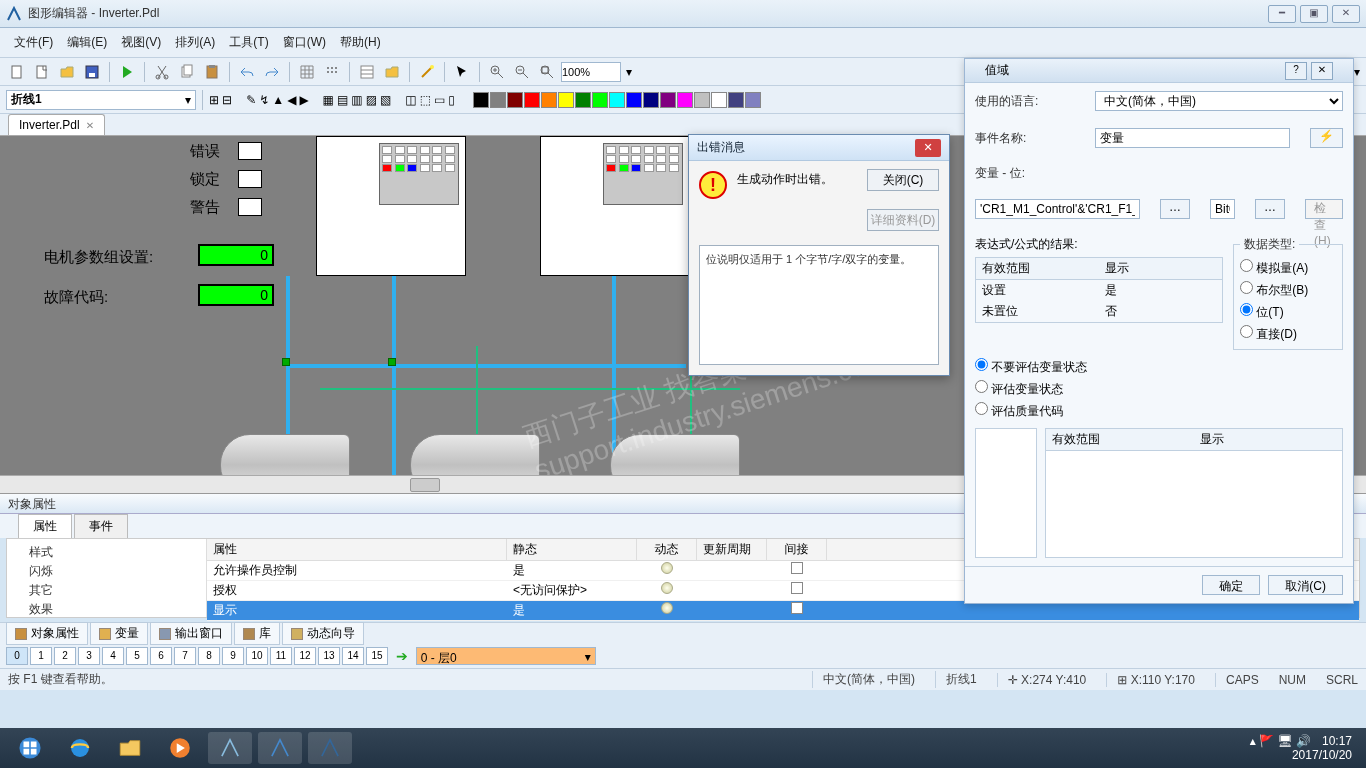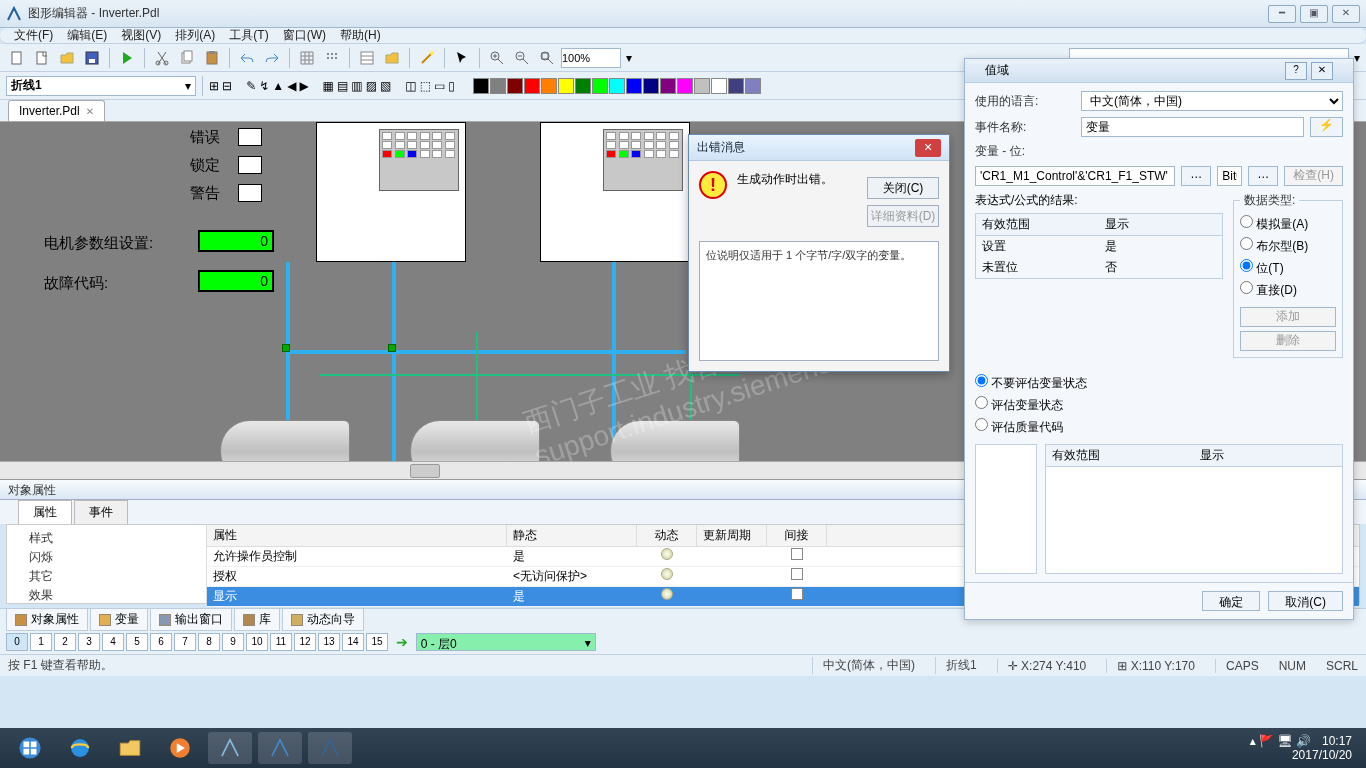--- a/index.html
+++ b/index.html
@@ -4,21 +4,21 @@
 <style>
 * { box-sizing: border-box; margin: 0; padding: 0; font-family: "Microsoft YaHei", "Segoe UI", sans-serif; font-size: 12px; }
 body { background: #d4e5f3; overflow: hidden; width: 1366px; height: 768px; position: relative; }
 
 .titlebar { height: 28px; background: linear-gradient(#eaf2f9,#d8e6f2); display: flex; align-items: center; padding: 0 6px; border-bottom: 1px solid #a0b8d0; }
 .titlebar .icon { width: 16px; height: 16px; margin-right: 6px; }
 .titlebar .title { flex: 1; color: #333; }
 .titlebar .winbtns { display: flex; gap: 4px; }
 .titlebar .winbtn { width: 28px; height: 18px; border: 1px solid #8ba8c4; border-radius: 2px; background: #e8f0f8; text-align: center; line-height: 14px; color: #556; font-size: 10px; cursor: pointer; }
 
-.menubar { height: 16px; background: #e8f0f8; display: flex; align-items: center; padding: 0 8px; gap: 2px; border-bottom: 1px solid #c0d0e0; border-radius: 7px; }
+.menubar { height: 30px; background: #e8f0f8; display: flex; align-items: center; padding: 0 8px; gap: 2px; border-bottom: 1px solid #c0d0e0; }
 .menubar .item { padding: 2px 6px; color: #222; cursor: pointer; }
 
 .toolbar { height: 28px; background: #e8f0f8; display: flex; align-items: center; padding: 0 6px; gap: 3px; border-bottom: 1px solid #c0d0e0; }
 .toolbar .tbtn { width: 22px; height: 22px; border: 1px solid transparent; display: flex; align-items: center; justify-content: center; cursor: pointer; border-radius: 2px; }
 .toolbar .sep { width: 1px; height: 20px; background: #b0c0d0; margin: 0 3px; }
 .toolbar select,.toolbar input { height: 20px; border: 1px solid #a0b8d0; background: #fff; font-size: 11px; }
 .toolbar .zoom { width: 60px; }
 
 .toolbar2 { height: 28px; background: #e8f0f8; display: flex; align-items: center; padding: 0 6px; gap: 3px; border-bottom: 1px solid #c0d0e0; }
 .toolbar2 .combo { width: 190px; height: 20px; border: 1px solid #a0b8d0; background: #fff; padding: 0 4px; display: flex; align-items: center; }
@@ -63,62 +63,62 @@
 .chk { display:inline-block; width:12px; height:12px; border:1px solid #888; background:#fff; }
 
 .bottom-tabs { height: 22px; background: #e8f0f8; display: flex; align-items: center; padding: 0 6px; gap: 2px; border-top: 1px solid #c0d0e0; margin-top:4px; }
 .bottom-tabs .btab { padding: 2px 8px; border: 1px solid #bcd; background: #f4f8fc; cursor:pointer; display:flex; align-items:center; gap:4px; }
 .bottom-tabs .btab .ic { width:12px;height:12px;background:#c8a050;border:1px solid #987; }
 
 .layer-bar { height: 24px; background: #e8f0f8; display: flex; align-items: center; padding: 0 6px; gap: 2px; }
 .layer-bar .lbtn { width: 22px; height: 18px; border: 1px solid #a0b8d0; background: #fff; text-align: center; line-height: 16px; font-size: 10px; cursor:pointer; }
 .layer-bar .lbtn.active { background: #cfe5f8; }
 .layer-bar .arrow { color: #2a2; font-size: 14px; padding: 0 6px; }
-.layer-bar .layersel { width: 180px; height: 18px; border: 1px solid #a0b8d0; background: #86efac; padding: 2px 4px; }
+.layer-bar .layersel { width: 180px; height: 18px; border: 1px solid #a0b8d0; background: #fdba74; padding: 2px 4px; }
 
 .status { height: 22px; background: #e8f0f8; border-top: 1px solid #c0d0e0; display: flex; align-items: center; padding: 0 8px; gap: 20px; color: #444; }
 .status .cell { border-left: 1px solid #c0d0e0; padding-left: 10px; }
 .status .spacer { flex: 1; }
 
 .taskbar { position:absolute; left:0; right:0; bottom:0; height:40px; background: linear-gradient(#345,#234); display:flex; align-items:center; padding:0 8px; gap:6px; }
 .taskbar .tbi { width:44px; height:32px; border-radius:3px; display:flex; align-items:center; justify-content:center; cursor:pointer; }
 .taskbar .tray { margin-left:auto; color:#fff; text-align:right; font-size:11px; padding-right:6px; line-height:14px; }
 .tbi svg { width:26px; height:26px; }
 
 
 .right-panel { position:absolute; right:12px; top:58px; width:390px; background:#f4f8fc; border:1px solid #9cb6d4; box-shadow:0 2px 8px rgba(0,0,0,.2); }
 .right-panel .rp-title { height:24px; background:linear-gradient(#eaf2fa,#d0e0f0); display:flex; align-items:center; padding:0 20px; border-bottom:1px solid #b8cce0; }
 .right-panel .rp-title .t { flex:1; }
 .right-panel .rp-title .b { width:22px; height:18px; border:1px solid #8ba8c4; background:#e8f0f8; text-align:center; line-height:14px; font-size:10px; margin-left:4px; cursor:pointer; }
 .right-panel .body { padding: 8px 10px; }
-.right-panel .frow { display:flex; align-items:center; margin-bottom:6px; gap:6px; }
+.right-panel .frow { display:flex; align-items:center; margin-bottom:17px; gap:20px; }
 .right-panel .frow .lab { width: 100px; color:#333; }
 .right-panel .frow select,.right-panel .frow input { flex:1; height:20px; border:1px solid #a0b8d0; background:#fff; padding:0 4px; }
 .right-panel .btn { height:20px; padding:0 8px; border:1px solid #a0b8d0; background:#eef4fa; cursor:pointer; }
 .right-panel .btn.dis { color:#999; background:#f4f4f4; }
-.right-panel fieldset { border:1px solid #c0d0e0; padding:6px; margin-bottom:8px; }
+.right-panel fieldset { border:1px solid #c0d0e0; padding:6px; margin-bottom:0; }
 .right-panel legend { padding:0 4px; color:#333; }
 .right-panel .mini-tbl { border:1px solid #c0d0e0; }
 .right-panel .mini-tbl .mh { display:flex; background:#eef4fa; border-bottom:1px solid #c0d0e0; }
 .right-panel .mini-tbl .mh div,.right-panel .mini-tbl .mr div { flex:1; padding:2px 6px; }
 .right-panel .mini-tbl .mr { display:flex; }
 .right-panel .radio-col { display:flex; flex-direction:column; gap:4px; }
 .right-panel .actions { display:flex; justify-content:flex-end; gap:8px; padding:8px 10px; border-top:1px solid #c0d0e0; }
 .right-panel .list { border:1px solid #c0d0e0; height:130px; background:#fff; }
 .right-panel .list .lh { display:flex; background:#eef4fa; border-bottom:1px solid #c0d0e0; }
 .right-panel .list .lh div { flex:1; padding:2px 6px; }
 
 
 .dlg { position:absolute; left:688px; top:134px; width:262px; background:#f4f4f4; border:1px solid #6a8bb0; box-shadow:0 3px 10px rgba(0,0,0,.3); }
 .dlg .dlg-title { height:26px; background:linear-gradient(#eaf4ff,#cfe2f5); display:flex; align-items:center; padding:0 8px; border-bottom:1px solid #b0c8e0; }
 .dlg .dlg-title .t { flex:1; color:#123; }
 .dlg .dlg-title .x { width:26px; height:18px; background:#d04040; color:#fff; text-align:center; line-height:16px; border-radius:2px; cursor:pointer; font-size:11px; }
 .dlg .dlg-body { padding:10px; display:flex; gap:10px; }
 .dlg .dlg-body .ic { width:28px; height:28px; border-radius:50%; background:#ffeb3b; border:2px solid #d00; display:flex; align-items:center; justify-content:center; color:#d00; font-weight:bold; font-size:18px; }
-.dlg .dlg-btns { display:flex; flex-direction:column; gap:6px; padding:16px 10px 8px; align-items:flex-end; }
+.dlg .dlg-btns { display:flex; flex-direction:column; gap:18px; padding:8px 10px 8px; align-items:flex-end; }
 .dlg .dlg-btns .b { width:72px; height:22px; border:1px solid #a0b0c0; background:#eef2f6; cursor:pointer; text-align:center; line-height:20px; }
 .dlg .dlg-btns .b.dis { color:#999; }
 .dlg .edit { margin:6px 10px 10px; height:120px; background:#fff; border:1px solid #a0b0c0; padding:6px; font-size:11px; color:#333; }
 
 .ico { width:16px; height:16px; }
 </style>
 </head>
 <body>
 
 <div class="titlebar">
@@ -555,24 +555,20 @@
         </div>
       </div>
       <fieldset style="width:110px">
         <legend>数据类型:</legend>
         <div class="radio-col">
           <label><input type="radio" name="dt" style=""> <span>模拟量(A)</span></label>
           <label><input type="radio" name="dt" style=""> <span>布尔型(B)</span></label>
           <label><input type="radio" name="dt" checked="" style=""> <span>位(T)</span></label>
           <label><input type="radio" name="dt" style=""> <span>直接(D)</span></label>
         </div>
-        <div style="display:flex;flex-direction:column;gap:4px;margin-top:8px">
-          <span class="btn dis" style="text-align:center">添加</span>
-          <span class="btn dis" style="text-align:center">删除</span>
-        </div>
       </fieldset>
     </div>
     <div class="radio-col" style="margin-top:8px">
       <label><input type="radio" name="ev" checked="" style=""> <span>不要评估变量状态</span></label>
       <label><input type="radio" name="ev" style=""> <span>评估变量状态</span></label>
       <label><input type="radio" name="ev" style=""> <span>评估质量代码</span></label>
     </div>
     <div style="display:flex;gap:8px;margin-top:8px">
       <div style="width:62px;height:130px;background:#fff;border:1px solid #c0d0e0"></div>
       <div class="list" style="flex:1">

